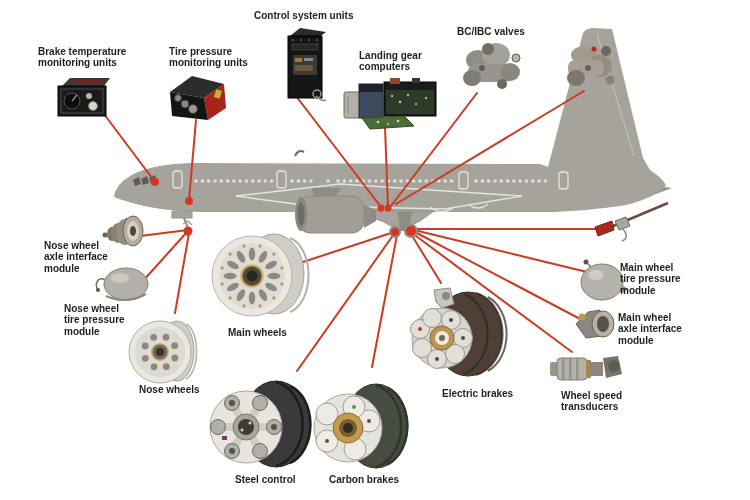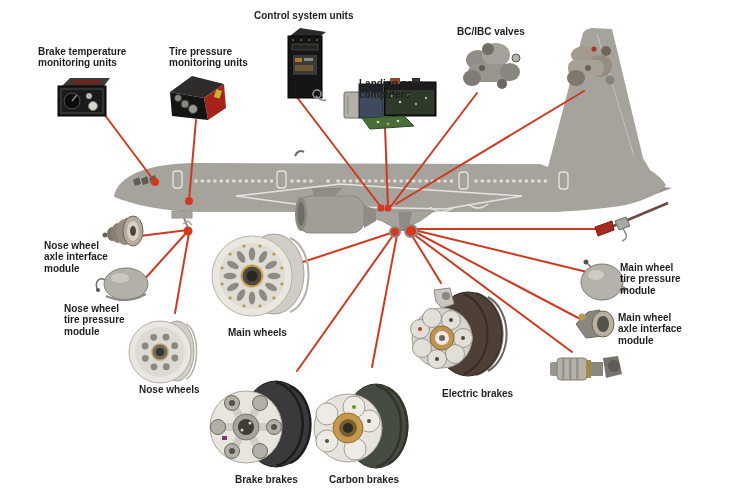--- a/index.html
+++ b/index.html
@@ -365,34 +365,36 @@
     <ellipse cx="33" cy="19" rx="3" ry="5" fill="#4e463c"></ellipse>
   </g>
 
 </svg>
 
 <div class="lbl" style="left:38px;top:46px;">Brake temperature
 monitoring units</div>
 <div class="lbl" style="left:169px;top:46px;">Tire pressure
 monitoring units</div>
 <div class="lbl" style="left:254px;top:10px;">Control system units</div>
-<div class="lbl" style="left:359px;top:50px;margin-top:28px;">Landing gear
+<div class="lbl" style="left:359px;top:50px;">Landing gear
 computers</div>
 <div class="lbl" style="left:457px;top:26px;">BC/IBC valves</div>
 <div class="lbl" style="left:44px;top:240px;">Nose wheel
 axle interface
 module</div>
 <div class="lbl" style="left:64px;top:303px;">Nose wheel
 tire pressure
 module</div>
 <div class="lbl" style="left:115px;top:384px;margin-left:24px;">Nose wheels</div>
 <div class="lbl" style="left:228px;top:327px;">Main wheels</div>
-<div class="lbl" style="left:235px;top:474px;">Brake brakes</div>
+<div class="lbl" style="left:235px;top:474px;">Steel control</div>
 <div class="lbl" style="left:329px;top:474px;text-align:center;">Carbon brakes</div>
 <div class="lbl" style="left:426px;top:388px;padding-left:16px;">Electric brakes</div>
 <div class="lbl" style="left:620px;top:262px;">Main wheel
 tire pressure
 module</div>
 <div class="lbl" style="left:618px;top:312px;">Main wheel
 axle interface
 module</div>
+<div class="lbl" style="left:561px;top:390px;">Wheel speed
+transducers</div>
 
 </div>
 
 </body></html>

